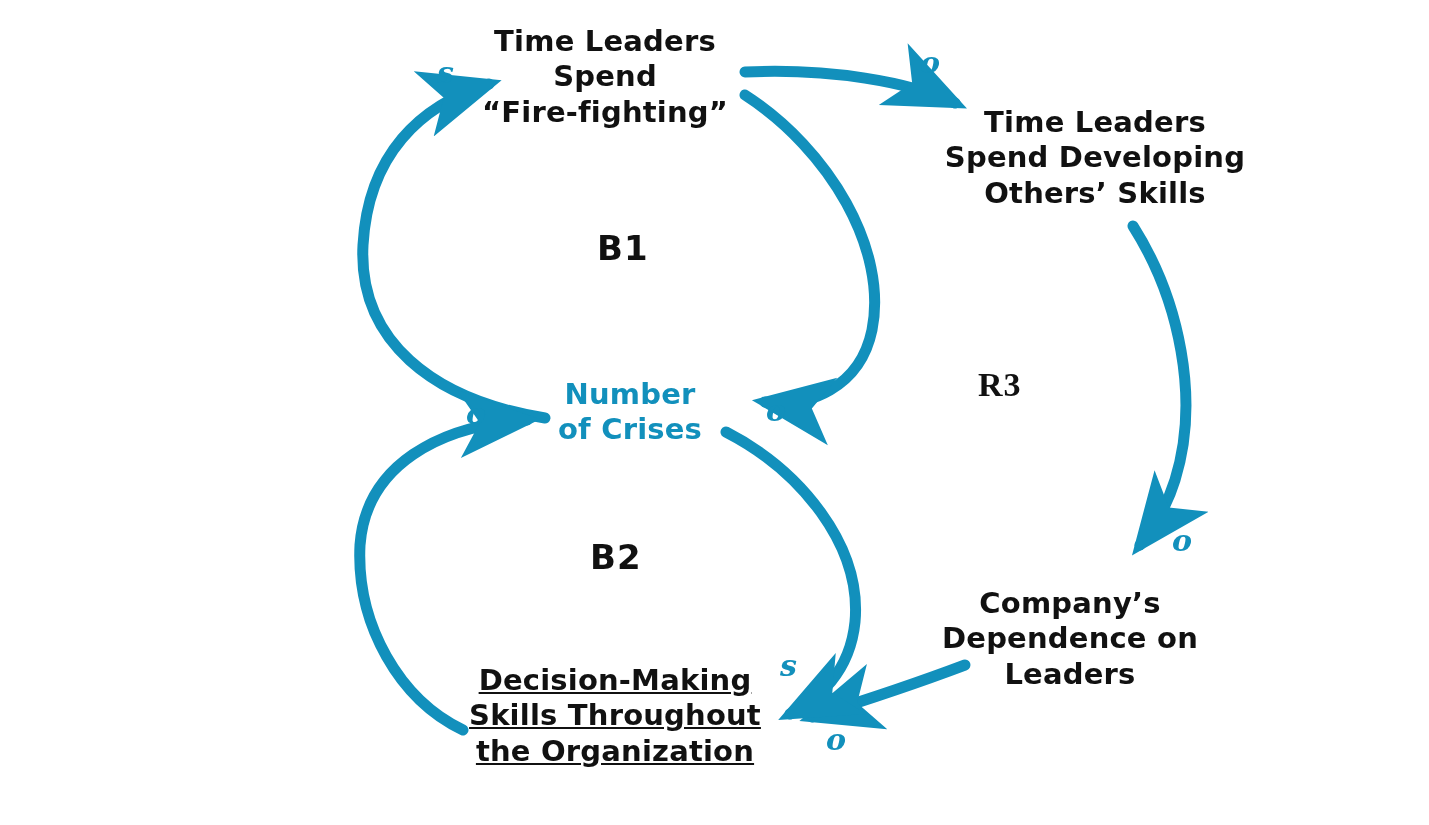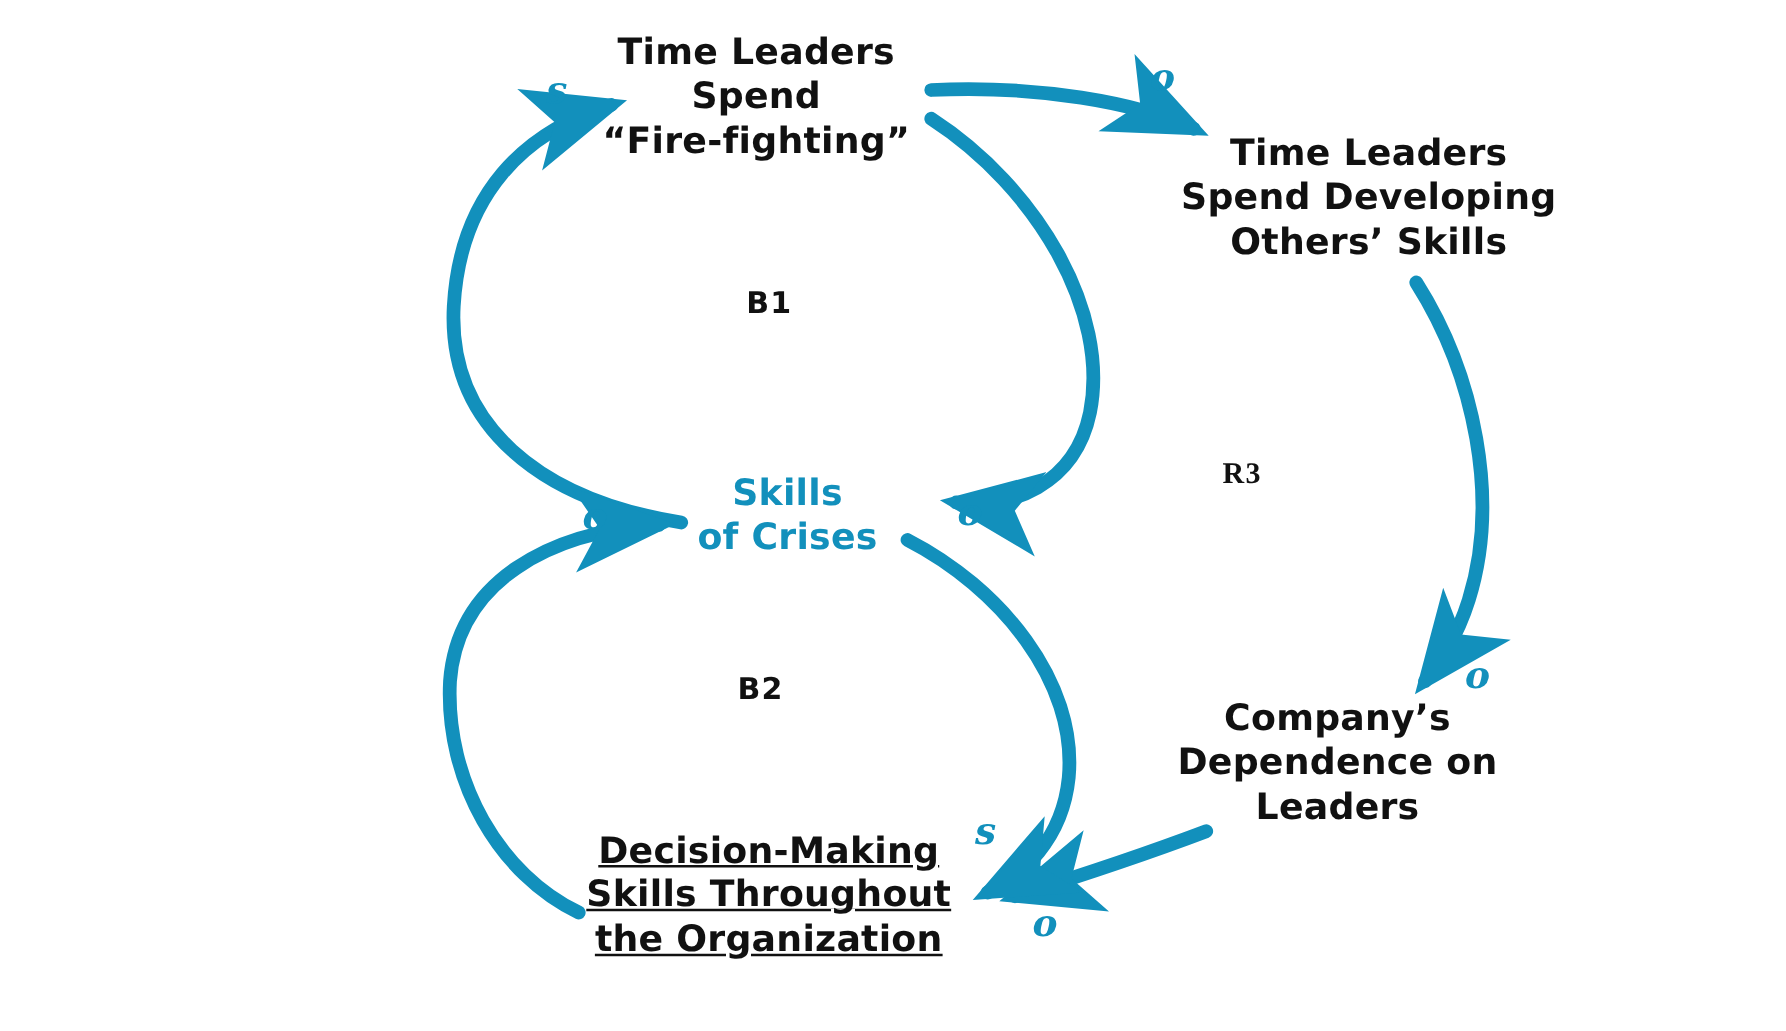--- a/index.html
+++ b/index.html
@@ -33,21 +33,21 @@
     white-space: pre-line;
     letter-spacing: 0.2px;
   }
   .node-accent {
     color: #1290bc;
   }
   .loop-label {
     position: absolute;
     font-family: "DejaVu Sans", sans-serif;
     font-weight: bold;
-    font-size: 24px;
+    font-size: 34px;
     color: #111111;
     letter-spacing: 1px;
   }
   .polarity {
     position: absolute;
     font-family: "DejaVu Serif", serif;
     font-style: italic;
     font-weight: bold;
     font-size: 30px;
     color: #1290bc;
@@ -81,24 +81,24 @@
   </svg>
 
   <div class="node" style="left:455px; top:24px; width:300px;">Time Leaders
 Spend
 “Fire-fighting”</div>
 
   <div class="node" style="left:930px; top:105px; width:330px;">Time Leaders
 Spend Developing
 Others’ Skills</div>
 
-  <div class="node node-accent" style="left:530px; top:377px; width:200px;">Skills
+  <div class="node node-accent" style="left:530px; top:377px; width:200px;">Number
 of Crises</div>
 
-  <div class="node" style="left:925px; top:557px; width:290px;">Company’s
+  <div class="node" style="left:925px; top:586px; width:290px;">Company’s
 Dependence on
 Leaders</div>
 
   <div class="node" style="left:455px; top:663px; width:320px;text-decoration:underline;">Decision-Making
 Skills Throughout
 the Organization</div>
 
   <div class="loop-label" style="left:597px; top:228px;">B1</div>
 
   <div class="loop-label" style="left:590px; top:537px;">B2</div>

